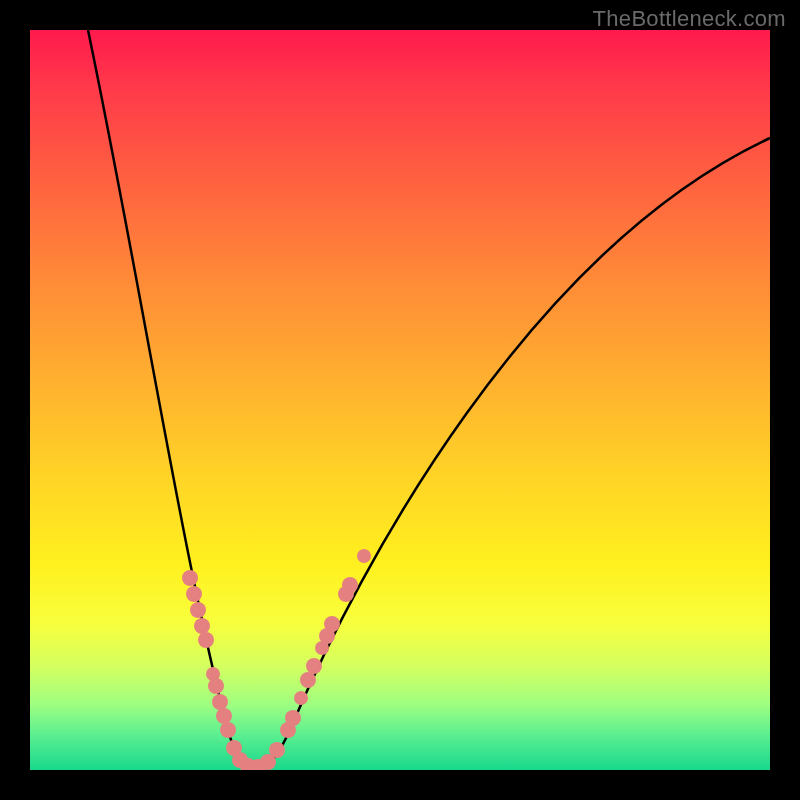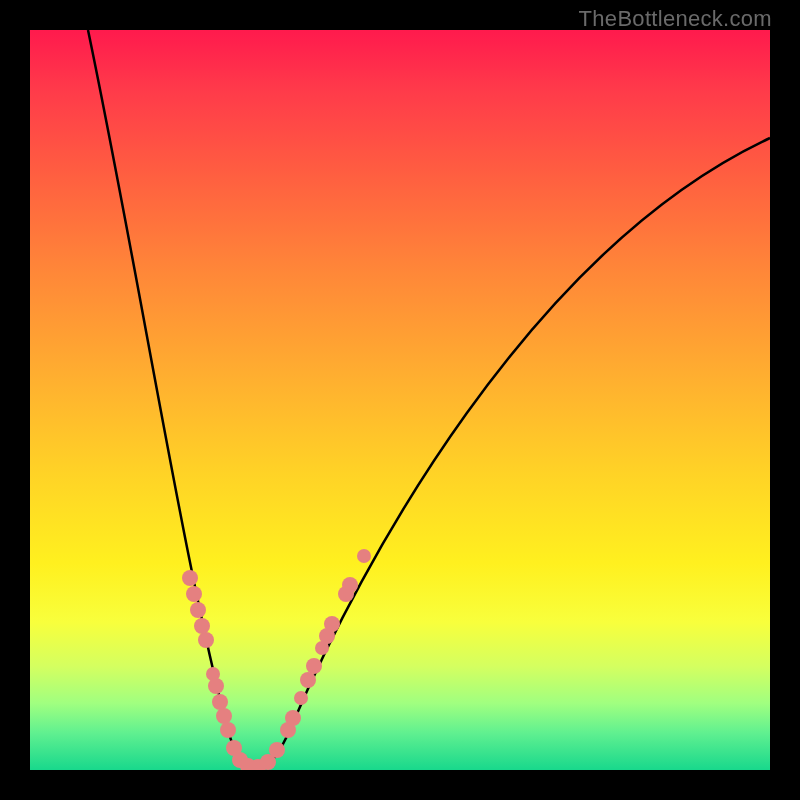--- a/index.html
+++ b/index.html
@@ -27,21 +27,21 @@
       #fff01f 72%,
       #f8ff3c 80%,
       #d4ff60 86%,
       #a0ff80 91%,
       #60f090 95%,
       #18d88c 100%);
   }
   .watermark {
     position: absolute;
     top: 6px;
-    right: 28px;
+    right: 14px;
     color: #6a6a6a;
     font-size: 22px;
     font-weight: 500;
     letter-spacing: 0.3px;
   }
   svg.plot {
     position: absolute;
     left: 0;
     top: 0;
     width: 740px;

